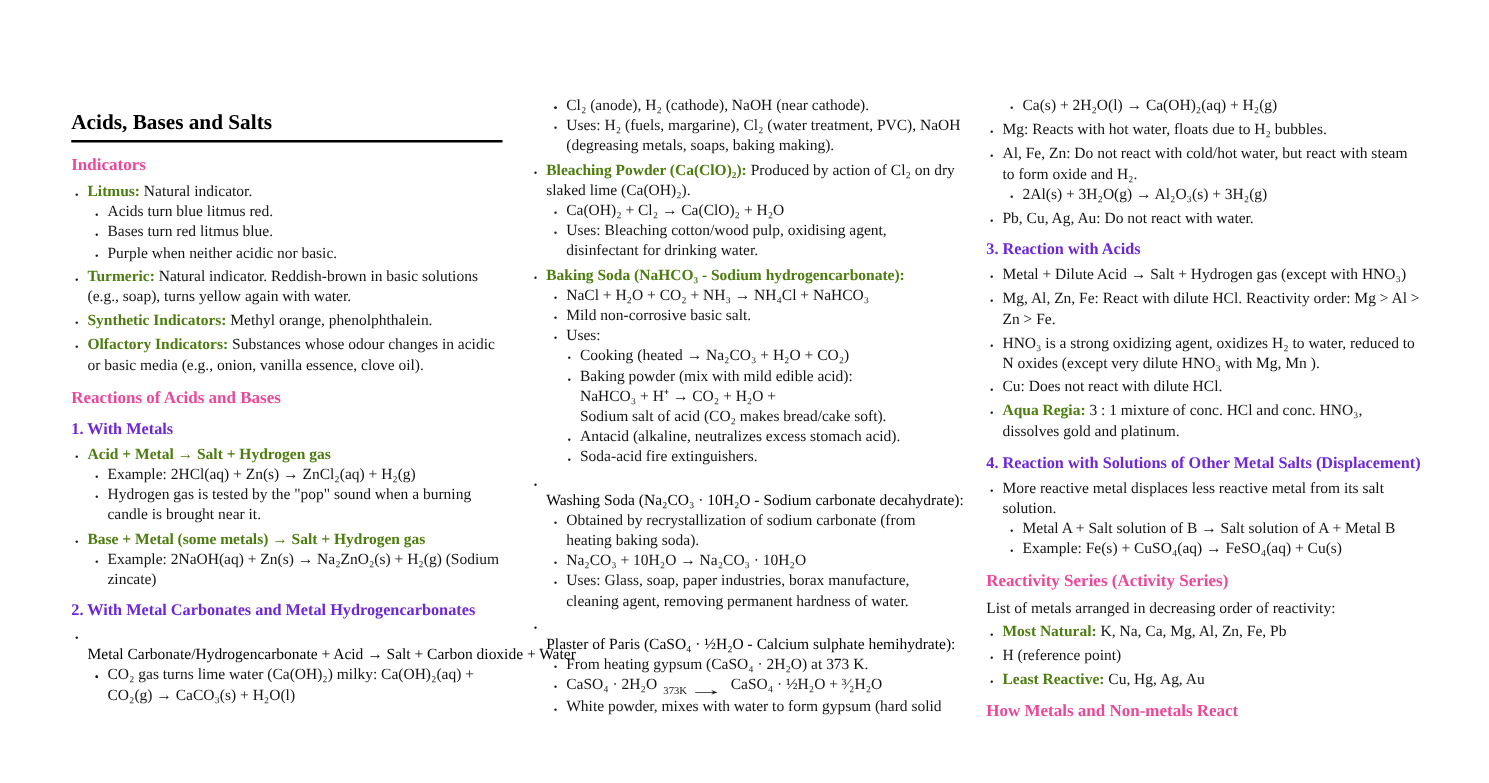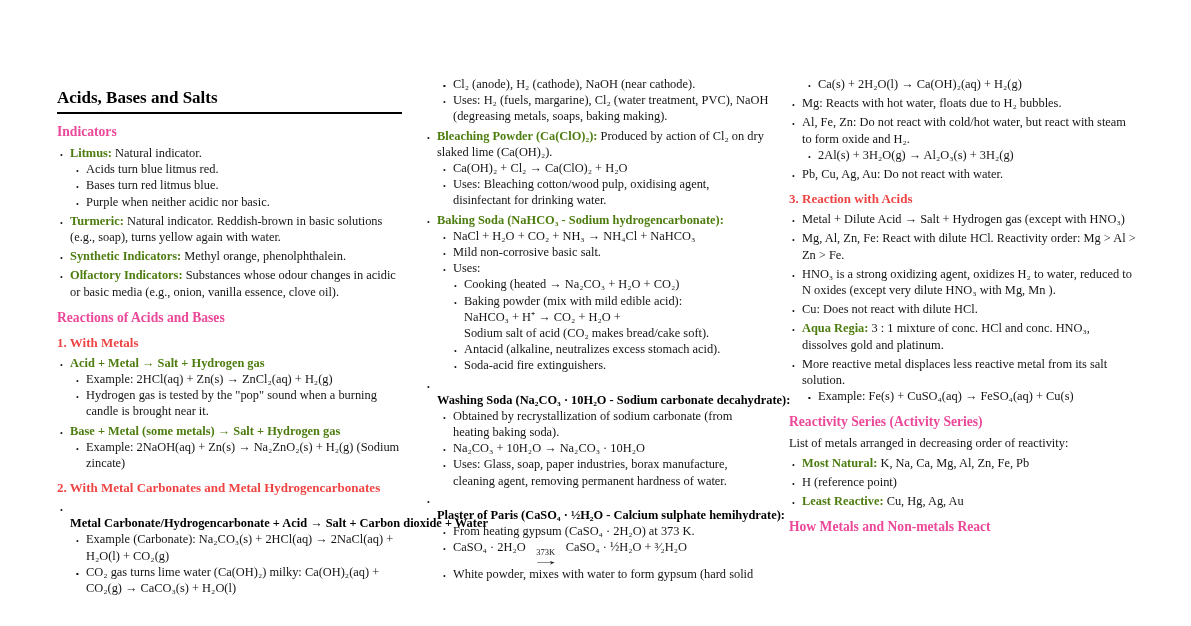--- a/index.html
+++ b/index.html
@@ -6,35 +6,35 @@
   body{width:1191px;height:626px;overflow:hidden;position:relative;
        font-family:"Liberation Serif", serif;color:#141414;}
   .col{position:absolute;font-size:12.4px;line-height:16.2px;}
   #col-left{left:57px;top:88px;width:345px;}
   #col-middle{left:424px;top:76px;width:346px;}
   #col-right{left:789px;top:76px;width:348px;}
 
   .title{font-size:17px;font-weight:700;color:#000;line-height:20px;
          padding-bottom:4px;border-bottom:2px solid #000;margin-bottom:8px;}
   .h2{font-size:13.6px;font-weight:700;color:#ec4899;margin:10px 0 5px 0;line-height:16px;}
-  .h3{font-size:13px;font-weight:700;color:#ef4444;margin:9px 0 4px 0;line-height:16px;}
+  .h3{font-size:13px;font-weight:700;color:#6d28d9;margin:9px 0 4px 0;line-height:16px;}
   .p{margin:2px 0 2px 0;}
-  .hline{font-weight:700;color:#000;white-space:nowrap;overflow:visible;
+  .hline{font-weight:400;color:#000;white-space:nowrap;overflow:visible;
          padding-left:13px;line-height:16.2px;}
   .li{position:relative;}
   .li.lv1{padding-left:13px;margin-top:3px;}
   .li.lv2{padding-left:29px;}
   .li.lv3{padding-left:40px;}
   .li .blt{position:absolute;top:3px;font-size:8px;color:#141414;}
   .li.lv1>.blt{left:3px;}
   .li.lv2>.blt{left:19px;}
   .li.lv3>.blt{left:30px;}
   .li.empty{min-height:15px;}
   .bold{font-weight:700;color:#4d7c0f;}
-  .arrowstack{display:inline-flex;flex-direction:column;align-items:center;
+  .arrowstack{display:inline-flex;flex-direction:row;align-items:center;
               vertical-align:-4px;margin:0 5px;}
   .arrowstack .lbl{font-size:8.5px;line-height:8px;}
   .arrowstack .arr{display:inline-block;width:30px;text-align:center;
                    line-height:10px;transform:scaleX(2.4);}
 </style>
 </head>
 <body>
 
 <div class="col" id="col-left">
     <div class="title"><span>Acids, Bases and Salts</span></div>
@@ -51,21 +51,21 @@
     <div class="li lv1"><span class="blt">•</span><span class="bold">Acid + Metal → Salt + Hydrogen gas</span></div>
     <div class="li lv2"><span class="blt">•</span><span>Example: 2HCl(aq) + Zn(s) → ZnCl₂(aq) + H₂(g)</span></div>
     <div class="li lv2"><span class="blt">•</span><span>Hydrogen gas is tested by the "pop" sound when a burning candle is brought near it.</span></div>
     <div class="li lv1"><span class="blt">•</span><span class="bold">Base + Metal (some metals) → Salt + Hydrogen gas</span></div>
     <div class="li lv2"><span class="blt">•</span><span>Example: 2NaOH(aq) + Zn(s) → Na₂ZnO₂(s) + H₂(g) (Sodium zincate)</span></div>
     <div class="h3"><span>2. With Metal Carbonates and Metal Hydrogencarbonates</span></div>
     <div class="li lv1 empty">
       <span class="blt">•</span>
     </div>
     <div class="hline"><span>Metal Carbonate/Hydrogencarbonate + Acid → Salt + Carbon dioxide + Water</span></div>
-    <div class="li lv2"><span class="blt">•</span><span>Example (Carbonate): Na₂CO₃(s) + 2HCl(aq) → 2NaCl(aq) + H₂O(l) + CO₂(g)</span></div>
+    <div class="li lv2"><span class="blt">•</span></div>
     <div class="li lv2"><span class="blt">•</span></div>
     <div class="li lv2"><span class="blt">•</span><span>CO₂ gas turns lime water (Ca(OH)₂) milky: Ca(OH)₂(aq) + CO₂(g) → CaCO₃(s) + H₂O(l)</span></div>
   </div>
 <div class="col" id="col-middle">
     <div class="li lv2"><span class="blt">•</span></div>
     <div class="li lv2"><span class="blt">•</span><span>Cl₂ (anode), H₂ (cathode), NaOH (near cathode).</span></div>
     <div class="li lv2"><span class="blt">•</span><span>Uses: H₂ (fuels, margarine), Cl₂ (water treatment, PVC), NaOH (degreasing metals, soaps, baking making).</span></div>
     <div class="li lv1"><span class="blt">•</span><span class="bold">Bleaching Powder (Ca(ClO)₂):</span><span> Produced by action of Cl₂ on dry slaked lime (Ca(OH)₂).</span></div>
     <div class="li lv2"><span class="blt">•</span><span>Ca(OH)₂ + Cl₂ → Ca(ClO)₂ + H₂O</span></div>
     <div class="li lv2"><span class="blt">•</span><span>Uses: Bleaching cotton/wood pulp, oxidising agent, disinfectant for drinking water.</span></div>
@@ -100,22 +100,23 @@
     <div class="li lv1"><span class="blt">•</span><span>Mg: Reacts with hot water, floats due to H₂ bubbles.</span></div>
     <div class="li lv1"><span class="blt">•</span><span>Al, Fe, Zn: Do not react with cold/hot water, but react with steam to form oxide and H₂.</span></div>
     <div class="li lv2"><span class="blt">•</span><span>2Al(s) + 3H₂O(g) → Al₂O₃(s) + 3H₂(g)</span></div>
     <div class="li lv1"><span class="blt">•</span><span>Pb, Cu, Ag, Au: Do not react with water.</span></div>
     <div class="h3"><span>3. Reaction with Acids</span></div>
     <div class="li lv1"><span class="blt">•</span><span>Metal + Dilute Acid → Salt + Hydrogen gas (except with HNO₃)</span></div>
     <div class="li lv1"><span class="blt">•</span><span>Mg, Al, Zn, Fe: React with dilute HCl. Reactivity order: Mg &gt; Al &gt; Zn &gt; Fe.</span></div>
     <div class="li lv1"><span class="blt">•</span><span>HNO₃ is a strong oxidizing agent, oxidizes H₂ to water, reduced to N oxides (except very dilute HNO₃ with Mg, Mn ).</span></div>
     <div class="li lv1"><span class="blt">•</span><span>Cu: Does not react with dilute HCl.</span></div>
     <div class="li lv1"><span class="blt">•</span><span class="bold">Aqua Regia:</span><span> 3 : 1 mixture of conc. HCl and conc. HNO₃, dissolves gold and platinum.</span></div>
+    <div class="h3"><span>4. Reaction with Solutions of Other Metal Salts (Displacement)</span></div>
     <div class="li lv1"><span class="blt">•</span><span>More reactive metal displaces less reactive metal from its salt solution.</span></div>
-    <div class="li lv2"><span class="blt">•</span></div>
+    <div class="li lv2"><span class="blt">•</span><span>Metal A + Salt solution of B → Salt solution of A + Metal B</span></div>
     <div class="li lv2"><span class="blt">•</span><span>Example: Fe(s) + CuSO₄(aq) → FeSO₄(aq) + Cu(s)</span></div>
     <div class="h2"><span>Reactivity Series (Activity Series)</span></div>
     <div class="p"><span>List of metals arranged in decreasing order of reactivity:</span></div>
     <div class="li lv1"><span class="blt">•</span><span class="bold">Most Natural:</span><span> K, Na, Ca, Mg, Al, Zn, Fe, Pb</span></div>
     <div class="li lv1"><span class="blt">•</span><span>H (reference point)</span></div>
     <div class="li lv1"><span class="blt">•</span><span class="bold">Least Reactive:</span><span> Cu, Hg, Ag, Au</span></div>
     <div class="h2"><span>How Metals and Non-metals React</span></div>
   </div>
 
 </body></html>

